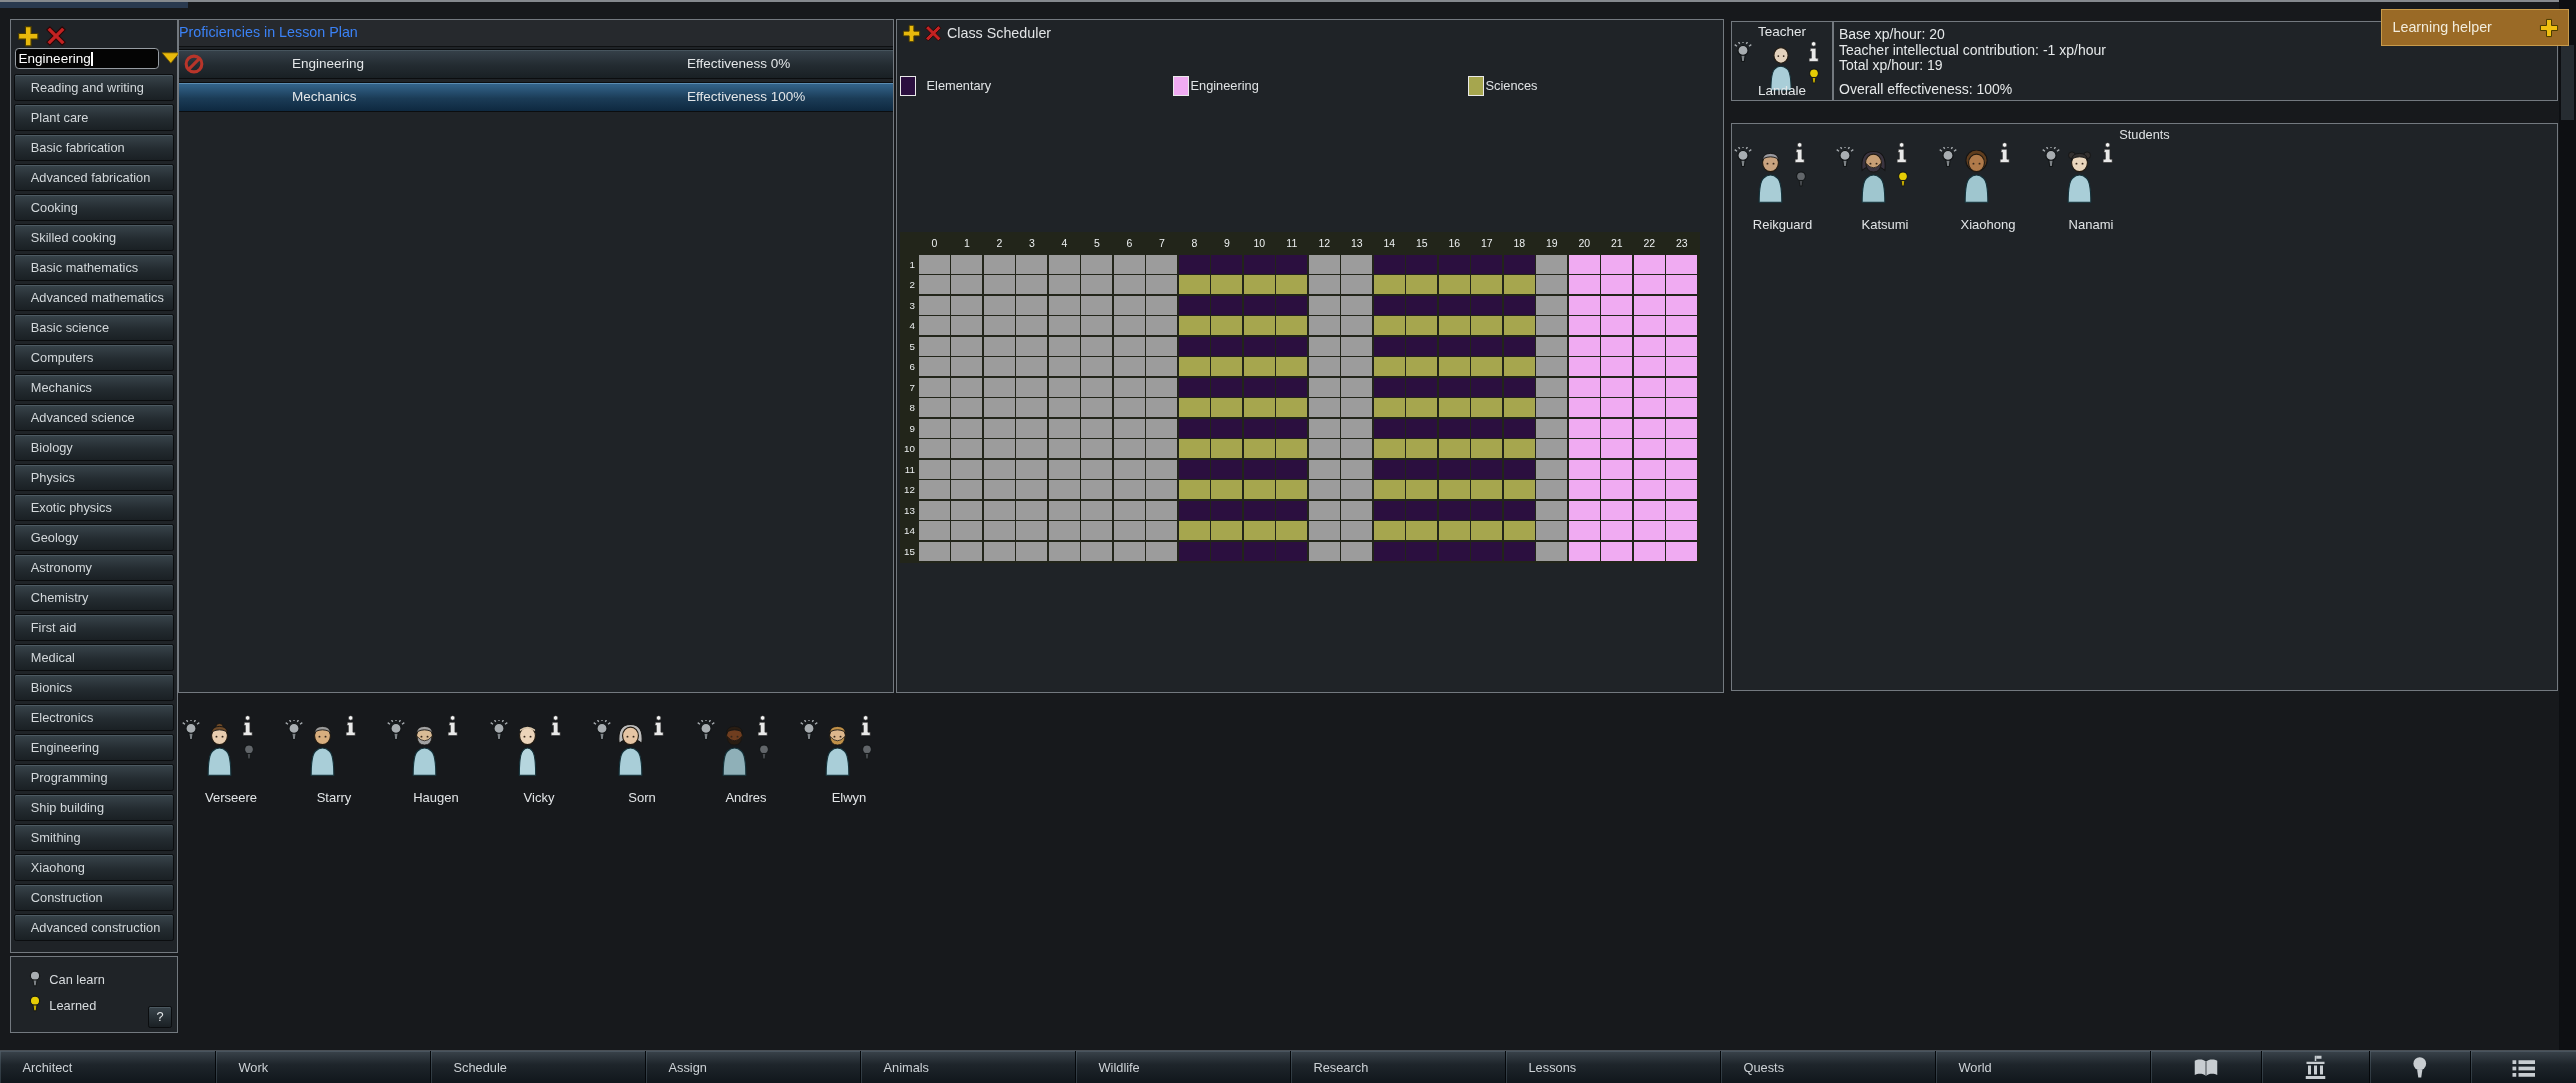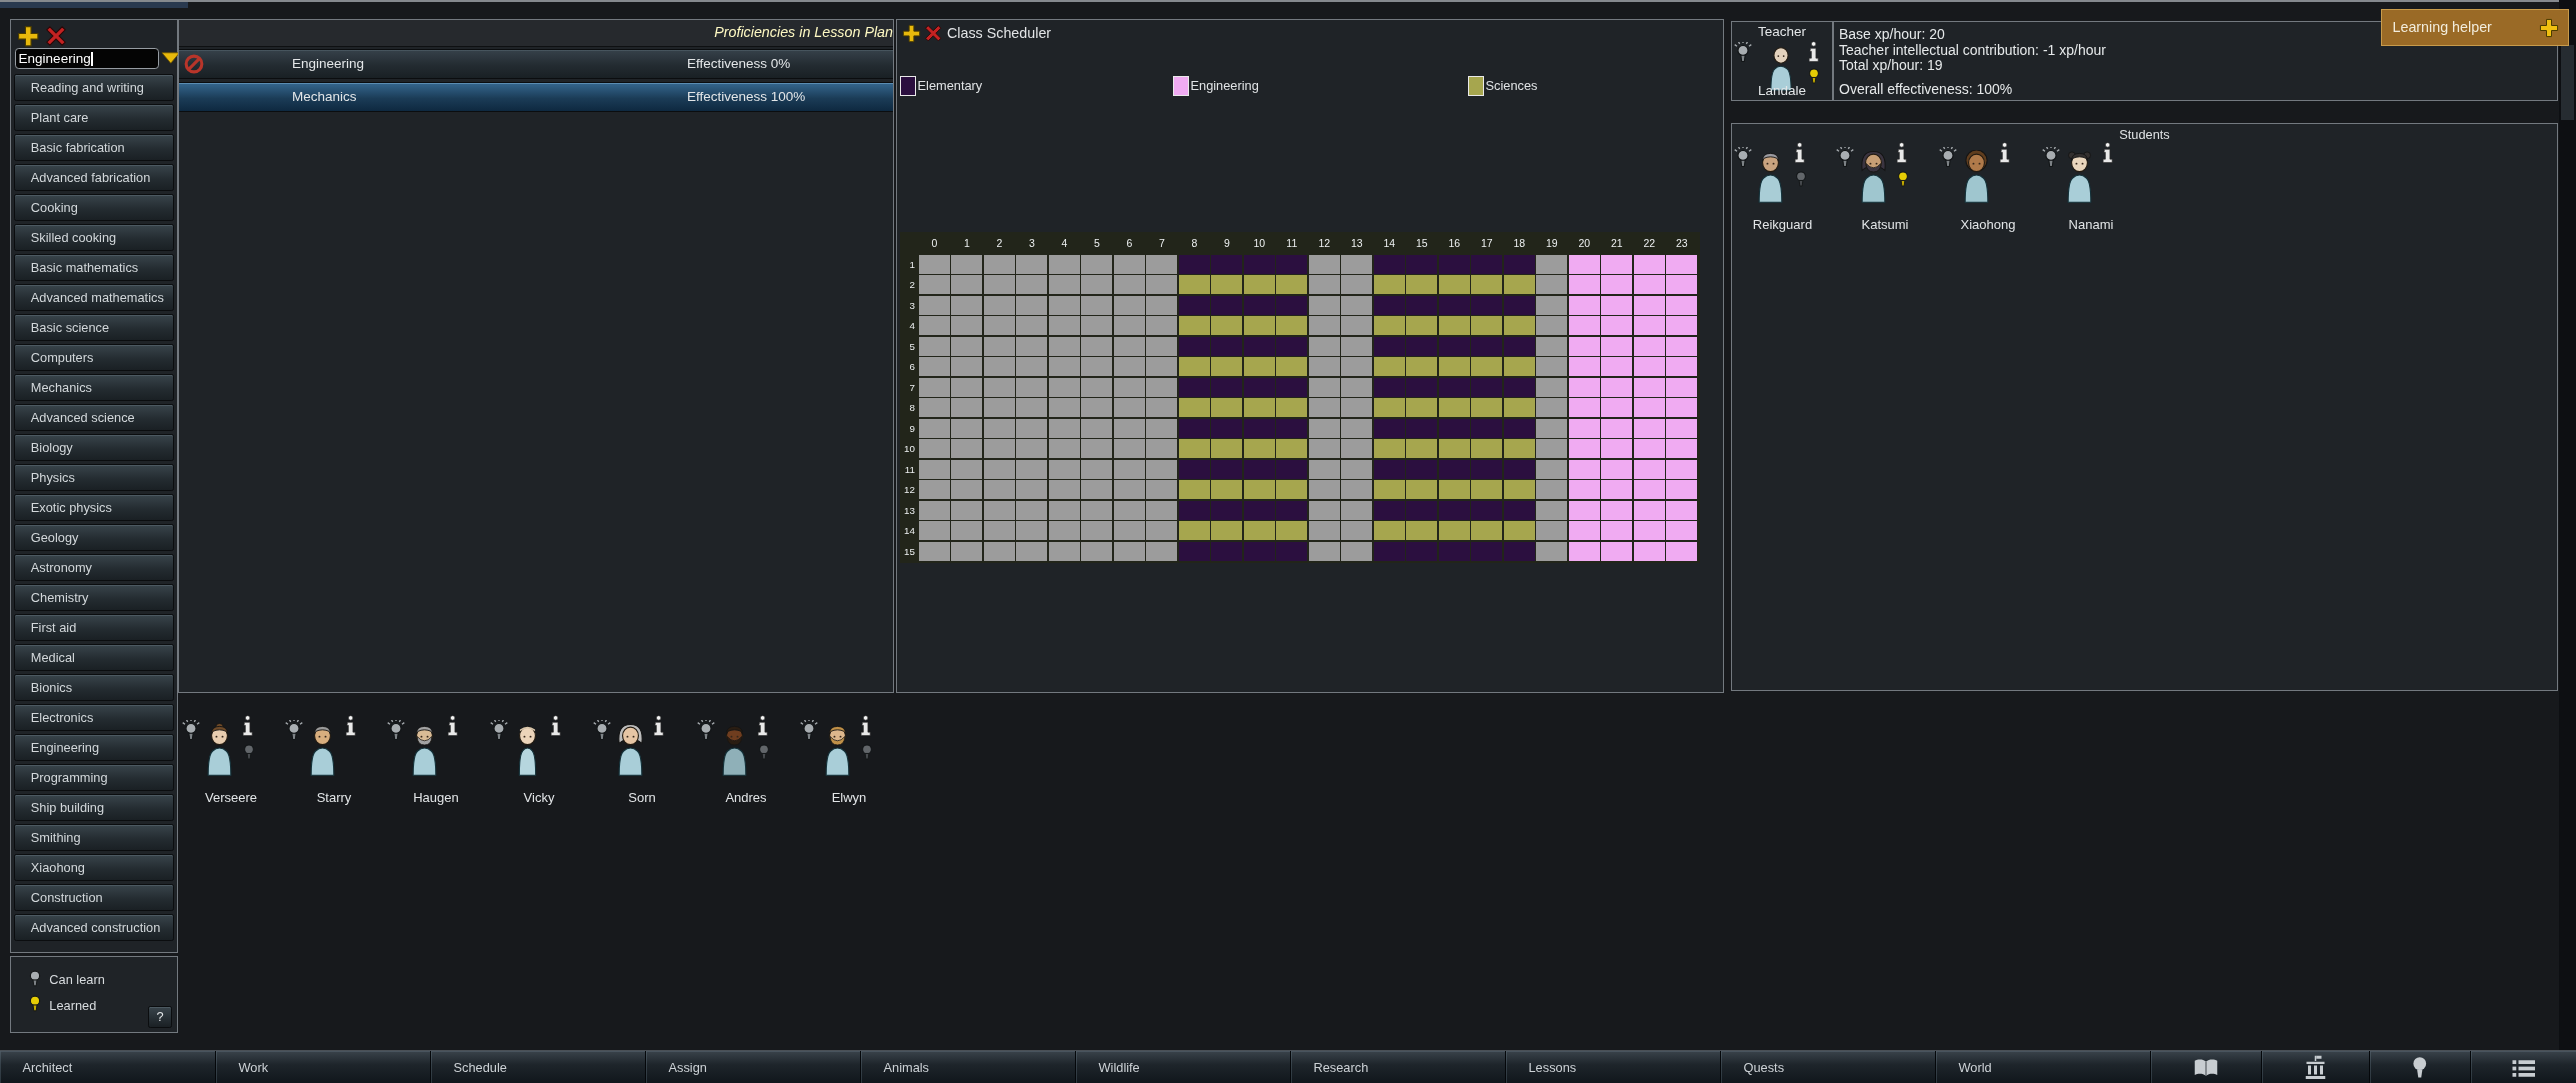--- a/index.html
+++ b/index.html
@@ -27,21 +27,21 @@
   #legend-panel{left:9.8px;top:956px;width:168px;height:77px;}
   .legend-row{position:absolute;left:16.5px;display:flex;align-items:center;gap:6px;}
   .legend-row .lg-text{font-size:12.8px;color:#d8dcdf;}
   #help-btn{position:absolute;right:4.5px;bottom:3.8px;width:22.5px;height:20px;border-radius:2.3px;border:0.8px solid #0b0d0f;
             background:linear-gradient(180deg,#39444b,#1a2024);box-shadow:inset 0 0.8px 0 rgba(135,155,165,.35);
             color:#e3e6e8;font-size:12.8px;text-align:center;line-height:19.5px;cursor:pointer;}
 
   
   #prof-panel{left:178px;top:19px;width:716px;height:674px;}
   #prof-header{height:25.5px;background:#26292d;border-bottom:0.8px solid #0e1012;
-               text-align:right;line-height:25.5px;font-size:14.3px;color:#fef9c3;font-style:italic;}
+               text-align:left;line-height:25.5px;font-size:14.3px;color:#3b82f6;}
   .prof-row{position:relative;height:28.5px;margin-top:2.3px;border:0.8px solid #0b0d0f;border-left:none;border-right:none;
             background:linear-gradient(180deg,#36414a 0%,#232b31 55%,#192024 100%);
             box-shadow:inset 0 0.8px 0 rgba(135,155,165,.3);cursor:pointer;}
   .prof-row.selected{background:linear-gradient(180deg,#35678f 0%,#1b3c57 55%,#0e2940 100%);
             box-shadow:inset 0 0.8px 0 rgba(150,200,235,.55);}
   .prof-blocked{position:absolute;left:5.3px;top:3.8px;line-height:0;}
   .prof-name{position:absolute;left:113px;top:6px;font-size:13.5px;color:#e3e6e8;}
   .prof-eff{position:absolute;left:508px;top:6px;font-size:13.5px;color:#e3e6e8;}
 
   
@@ -200,21 +200,21 @@
 
   <div class="panel" id="sched-panel">
     <span class="icon-btn" style="left:4.5px;top:3.8px;" id="sc-plus"><svg width="19" height="19" viewBox="0 0 28 28">
           <path d="M10.5 2 h7 v8.5 H26 v7 h-8.5 V26 h-7 v-8.5 H2 v-7 h8.5 Z" fill="#e8b90c" stroke="#4a3c00" stroke-width="1.4"></path>
         </svg></span>
     <span class="icon-btn" style="left:28px;top:5.3px;" id="sc-x"><svg width="16.5" height="16.5" viewBox="0 0 26 26">
           <path d="M5 1 L13 9 L21 1 L25 5 L17 13 L25 21 L21 25 L13 17 L5 25 L1 21 L9 13 L1 5 Z" fill="#c32222" stroke="#2a0808" stroke-width="1.4"></path>
         </svg></span>
     <span id="sched-title">Class Scheduler</span>
     <div id="sched-legend">
-        <div class="legend-item" style="left: 3px;">
+        <div class="legend-item" style="left: 3px; gap: 9px;">
           <span class="legend-swatch" style="background: rgb(43, 15, 63);"></span>
           <span class="legend-label">Elementary</span>
         </div>
         <div class="legend-item" style="left: 276px;">
           <span class="legend-swatch" style="background: rgb(240, 171, 242);"></span>
           <span class="legend-label">Engineering</span>
         </div>
         <div class="legend-item" style="left: 571px;">
           <span class="legend-swatch" style="background: rgb(166, 166, 78);"></span>
           <span class="legend-label">Sciences</span>

